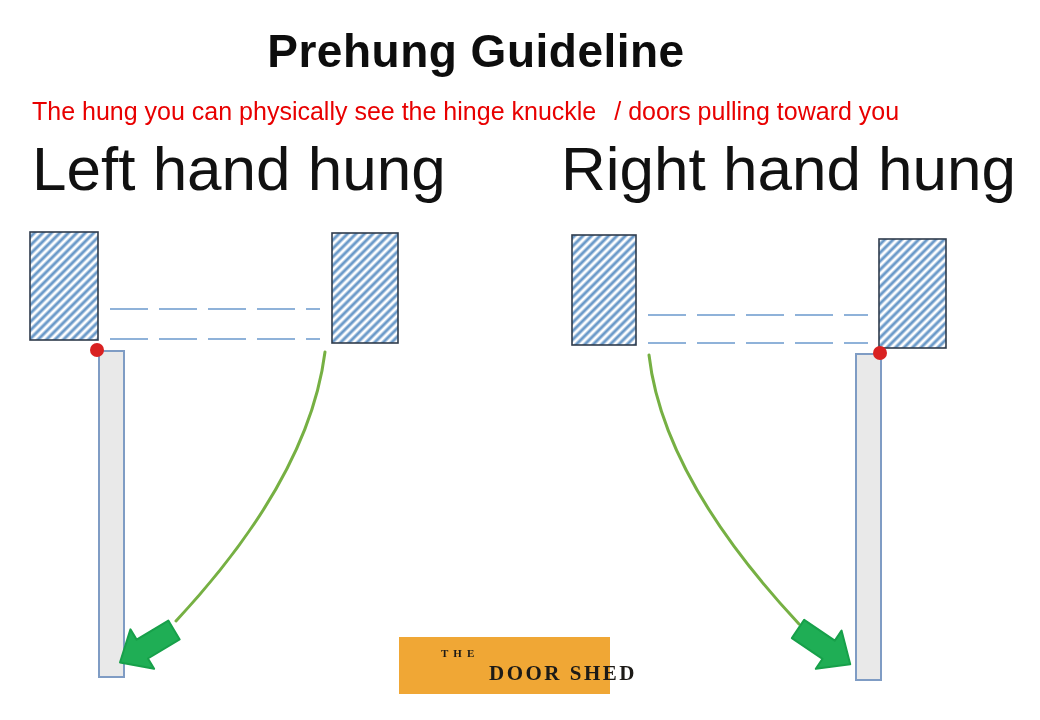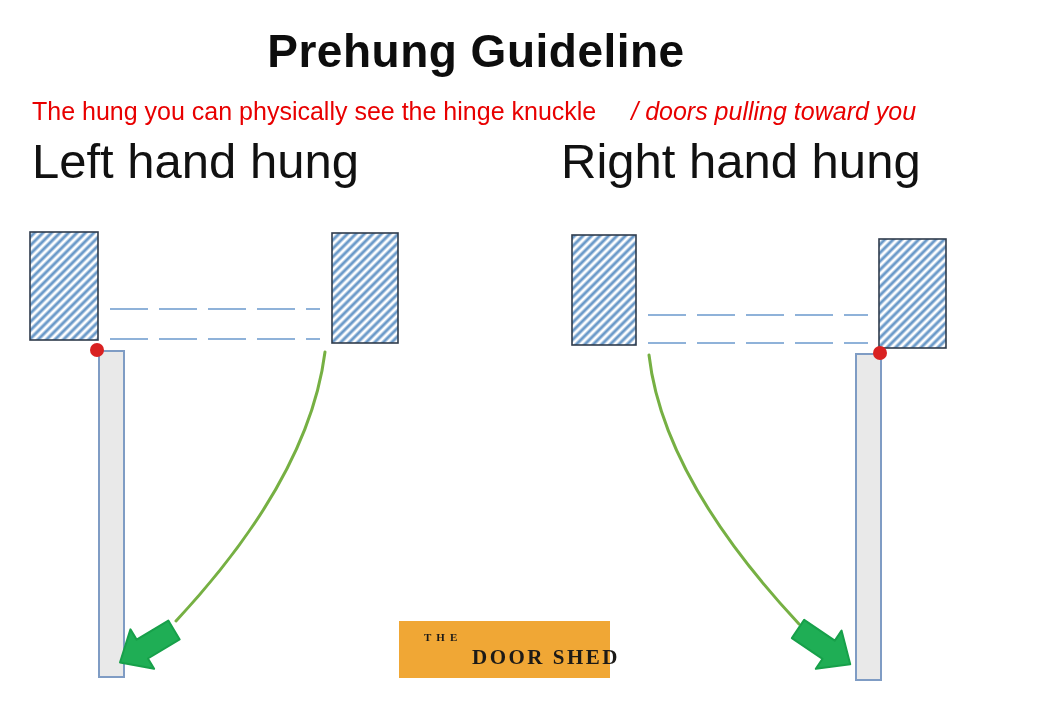--- a/index.html
+++ b/index.html
@@ -9,41 +9,41 @@
   }
   .page-title{
     position:absolute;top:24px;left:0;width:952px;margin:0;
     text-align:center;font-size:46px;font-weight:700;color:#0d0d0d;
     letter-spacing:0.5px;
   }
   .subtitle{
     position:absolute;top:97px;left:32px;white-space:nowrap;
     font-size:25px;color:var(--subtitle-red,#e00000);
   }
-  .subtitle .gap{margin-left:35px;font-style:italic;}
+  .subtitle .gap{margin-left:18px;}
   .heading{
     position:absolute;top:133px;margin:0;font-weight:400;
-    font-size:49px;color:#111111;white-space:nowrap;
+    font-size:62px;color:#111111;white-space:nowrap;
   }
   .heading-left{left:32px;}
   .heading-right{left:561px;}
   .diagram-svg{position:absolute;left:0;top:0;}
 
   .wall{fill:url(#hatch);stroke:var(--wall-border,#2f3b4c);stroke-width:1.6;}
   .hatch-line{stroke:var(--hatch-blue,#6b9ac9);}
   .dash-line{stroke:var(--dash-blue,#8fb2d9);stroke-width:2;fill:none;stroke-dasharray:38 11;}
   .door{fill:var(--door-fill,#e9e9e9);stroke:var(--door-border,#7f9cc4);stroke-width:2;}
   .hinge{fill:var(--hinge-red,#d92121);}
   .arc{fill:none;stroke:var(--arc-green,#76b043);stroke-width:3;stroke-linecap:round;}
   .arrow{fill:var(--arrow-fill,#1fae55);stroke:var(--arrow-border,#17a04a);stroke-width:2;stroke-linejoin:round;}
 
   .logo{
-    position:absolute;left:399px;top:621px;width:211px;height:57px;
+    position:absolute;left:399px;top:637px;width:211px;height:57px;
     background:var(--logo-bg,#f0a735);display:flex;align-items:center;
-    padding-left:13px;box-sizing:border-box;gap:12px;
+    padding-left:30px;box-sizing:border-box;gap:12px;
   }
   .logo-text{display:flex;flex-direction:column;line-height:1;color:var(--logo-ink,#1c1a17);}
   .logo-the{
     font-family:"Liberation Serif",serif;font-weight:700;
     font-size:11px;letter-spacing:5px;margin-bottom:4px;
   }
   .logo-doorshed{
     font-family:"Liberation Serif",serif;font-weight:700;
     font-size:21px;letter-spacing:2.5px;white-space:nowrap;margin-left:48px;
   }

